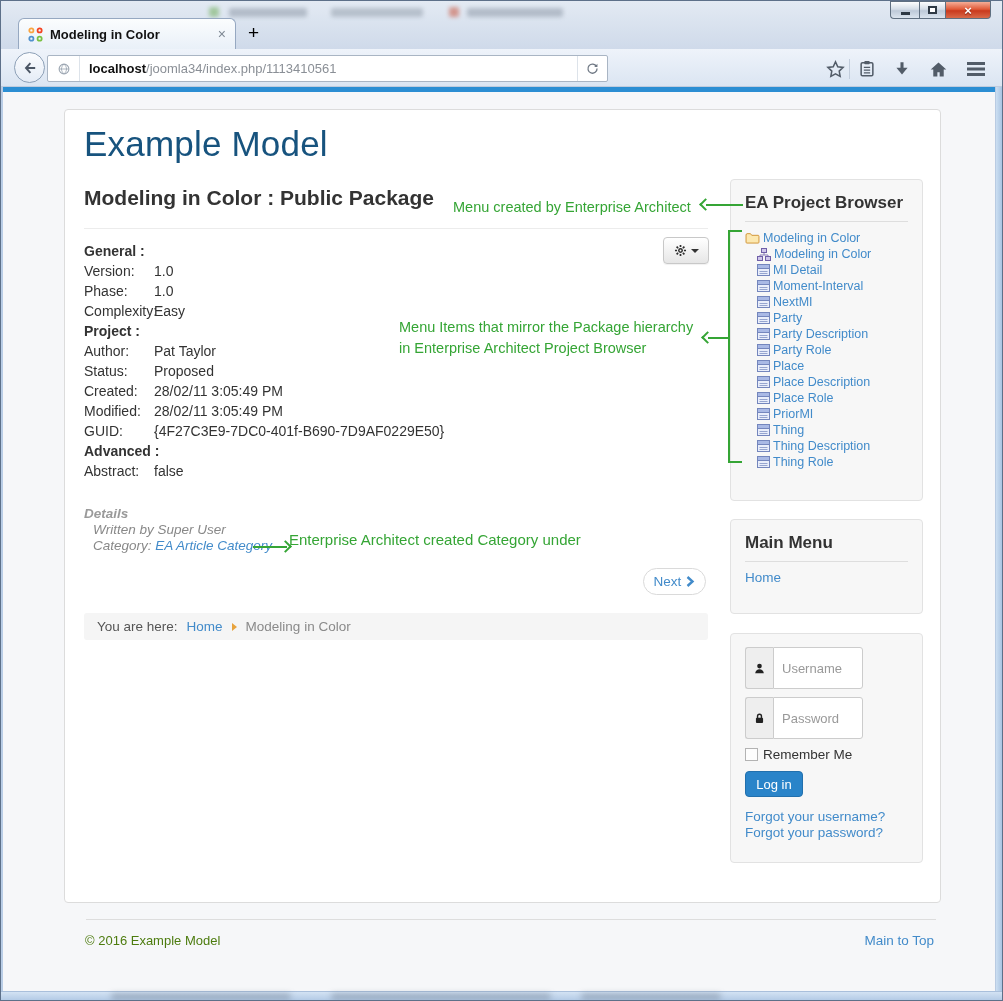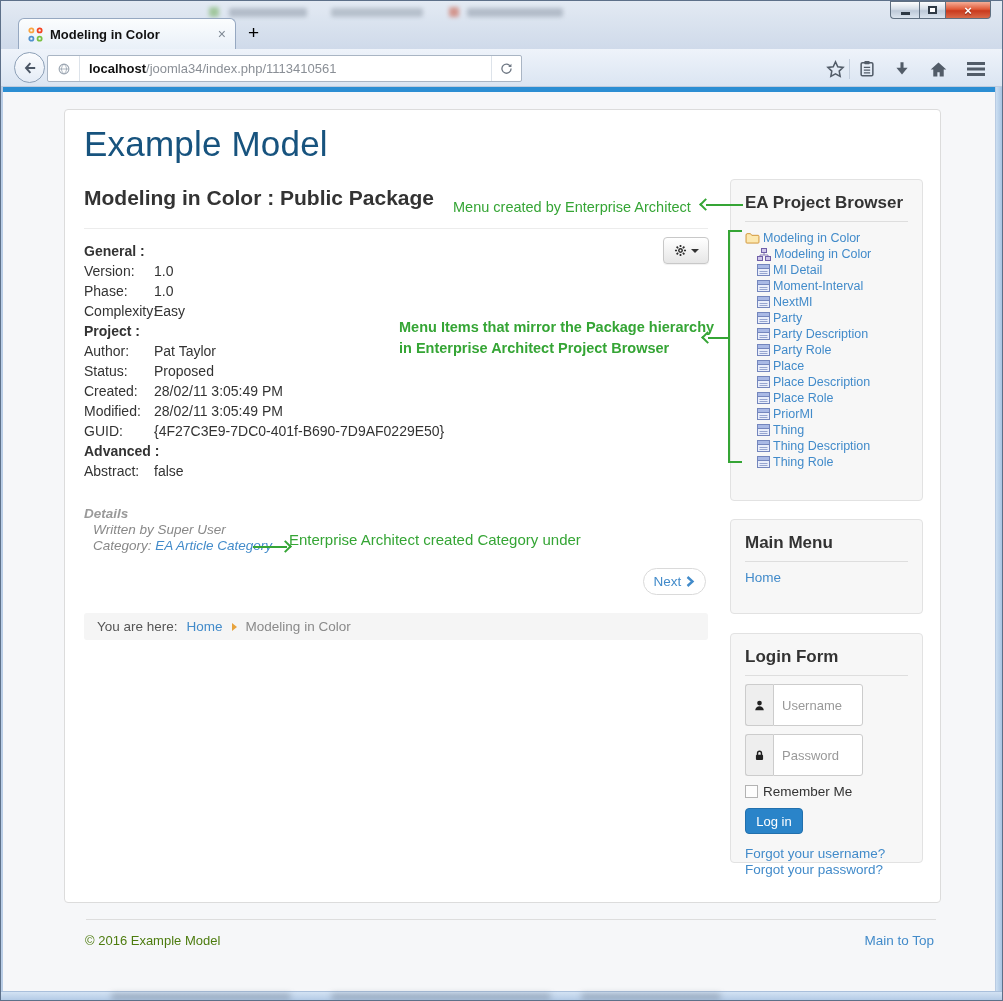--- a/index.html
+++ b/index.html
@@ -27,21 +27,21 @@
     background:linear-gradient(#f4ad97,#e05a38 45%,#c93a1e 55%,#d96a49); }
   .glyph-min { width:9px; height:3px; background:#2e3944; margin-top:7px; }
   .glyph-max { width:9px; height:8px; border:2px solid #2e3944; background:#fff; }
   .glyph-close { color:#fff; font-size:13px; font-weight:bold; text-shadow:0 1px 1px #7c1d0c; }
 
   .navbar { position:absolute; left:0; top:48px; width:100%; height:38px;
     background:linear-gradient(#eef3fa,#dbe5f2); border-bottom:1px solid #bfccde; }
   .back-btn { position:absolute; left:13px; top:51px; width:31px; height:31px; border-radius:50%;
     border:1px solid #8da0b7; background:linear-gradient(#fbfcfe,#e5ecf6); z-index:5;
     display:flex; align-items:center; justify-content:center; color:#4c5665; }
-  .url-bar { position:absolute; left:46px; top:54px; width:475px; height:27px; background:#fff;
+  .url-bar { position:absolute; left:46px; top:54px; width:561px; height:27px; background:#fff;
     border:1px solid #a9b5c4; border-radius:2px; display:flex; align-items:center; font-size:13px; }
   .url-globe { width:32px; height:100%; display:flex; align-items:center; justify-content:center;
     color:#9aa4b0; border-right:1px solid #dde3ea; }
   .url-text { flex:1; padding-left:9px; color:#8a8f96; white-space:nowrap; overflow:hidden; }
   .url-domain { color:#111; font-weight:bold; }
   .reload-seg { width:30px; height:100%; border-left:1px solid #dde3ea; display:flex; align-items:center; justify-content:center; color:#6f7884; }
   .search-bar { position:absolute; left:617px; top:54px; width:193px; height:27px; background:#fff;
     border:1px solid #a9b5c4; border-radius:2px; display:flex; align-items:center; }
   .search-bar .mag { color:#98a1ab; padding:0 5px 0 8px; display:flex; }
   .search-bar input { border:none; outline:none; flex:1; min-width:0; font-size:13px; color:#444; background:transparent; font-family:inherit; }
@@ -74,21 +74,21 @@
     justify-content:center; gap:4px; color:#2e2e2e; cursor:pointer; box-shadow:0 1px 1px rgba(0,0,0,.06); }
   .caret { width:0; height:0; border-left:4px solid transparent; border-right:4px solid transparent; border-top:4px solid #333; }
 
   .rows { position:absolute; left:19px; top:131px; width:580px; font-size:14px; color:#333; }
   .row { display:flex; height:20px; align-items:center; }
   .row .lbl { width:70px; flex:none; }
   .row.hdr .lbl { width:auto; font-weight:bold; }
 
   .ann { color:#35a535; font-size:14.5px; line-height:21px; white-space:nowrap; }
   .ann1 { position:absolute; left:388px; top:87px; }
-  .ann2 { position:absolute; left:334px; top:207px;font-weight:bold; }
+  .ann2 { position:absolute; left:334px; top:207px; }
   .ann3 { position:absolute; left:224px; top:419px; font-size:15px; }
 
   .details { position:absolute; left:19px; top:396px; font-size:13.5px; color:#888;font-style:italic; }
   .d-head { font-weight:bold; color:#9a9a9a; height:16px; }
   .d-line { height:16px; padding-left:9px; }
   .d-link { color:#428bca; text-decoration:none; }
 
   .next-btn { position:absolute; left:578px; top:458px; width:63px; height:27px; background:#fff;
     border:1px solid #dadada; border-radius:14px; display:flex; align-items:center; justify-content:center;
     gap:5px; font-size:13.5px; color:#428bca; cursor:pointer; }
@@ -460,21 +460,20 @@
         </div>
     </div>
   </div>
 
   <div class="side-card sc-menu">
     <div class="sc-title">Main Menu</div>
     <a class="menu-link" href="#">Home</a>
   </div>
 
   <div class="side-card sc-login">
-    <div class="sc-title">Login Form</div>
     <div class="input-group">
       <span class="addon">
         <svg width="13" height="13" viewBox="0 0 20 20">
             <circle cx="10" cy="6.3" r="3.6" fill="currentColor"></circle>
             <path d="M3.4 17.2c.6-4 3.2-6 6.6-6s6 2 6.6 6z" fill="currentColor"></path>
           </svg>
       </span>
       <input type="text" placeholder="Username" style="">
     </div>
     <div class="input-group">

